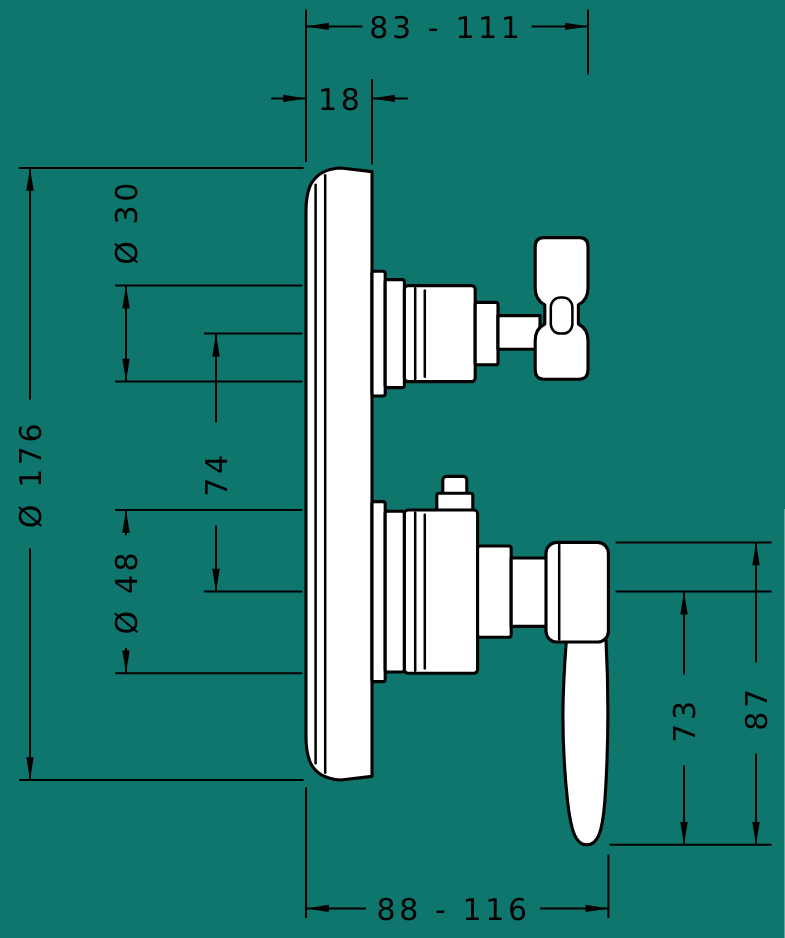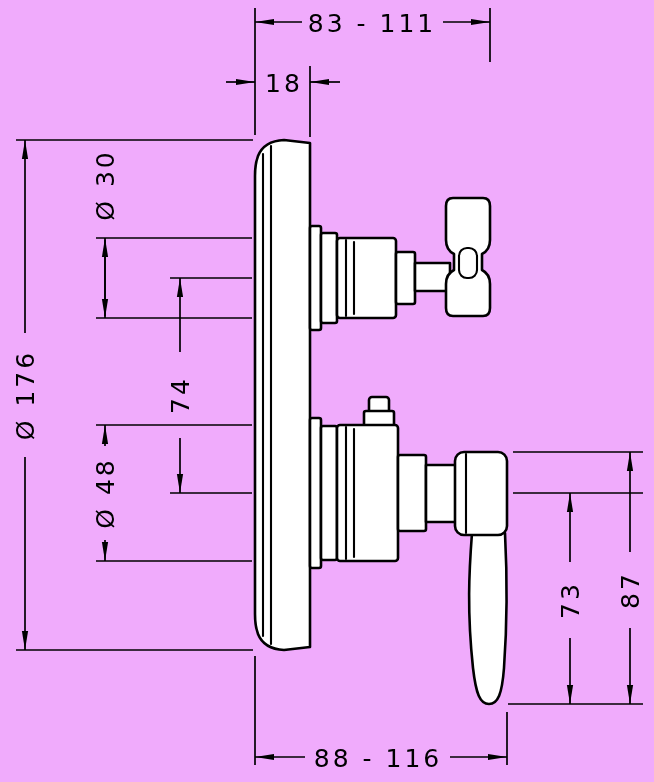--- a/index.html
+++ b/index.html
@@ -1,16 +1,16 @@
 <!DOCTYPE html>
 <html><head>
 <meta charset="utf-8">
 <style>
   html,body{margin:0;padding:0;background:#ffffff;}
-  .stage{position:relative;width:654px;height:782px;background:#f0abfc;overflow:hidden;}
+  .stage{position:relative;width:654px;height:782px;background:#0f766e;overflow:hidden;}
   svg{display:block;}
   .part{fill:#ffffff;stroke:#000000;stroke-width:2.6;stroke-linejoin:round;}
   .detail{fill:none;stroke:#000000;stroke-width:2.1;stroke-linecap:round;}
   .ext,.dim{stroke:#000000;stroke-width:1.7;fill:none;}
   .dim-text{font-family:"DejaVu Sans","Liberation Sans",sans-serif;font-size:25px;letter-spacing:3px;fill:#000000;}
 </style>
 </head>
 <body>
 
 <div class="stage">

